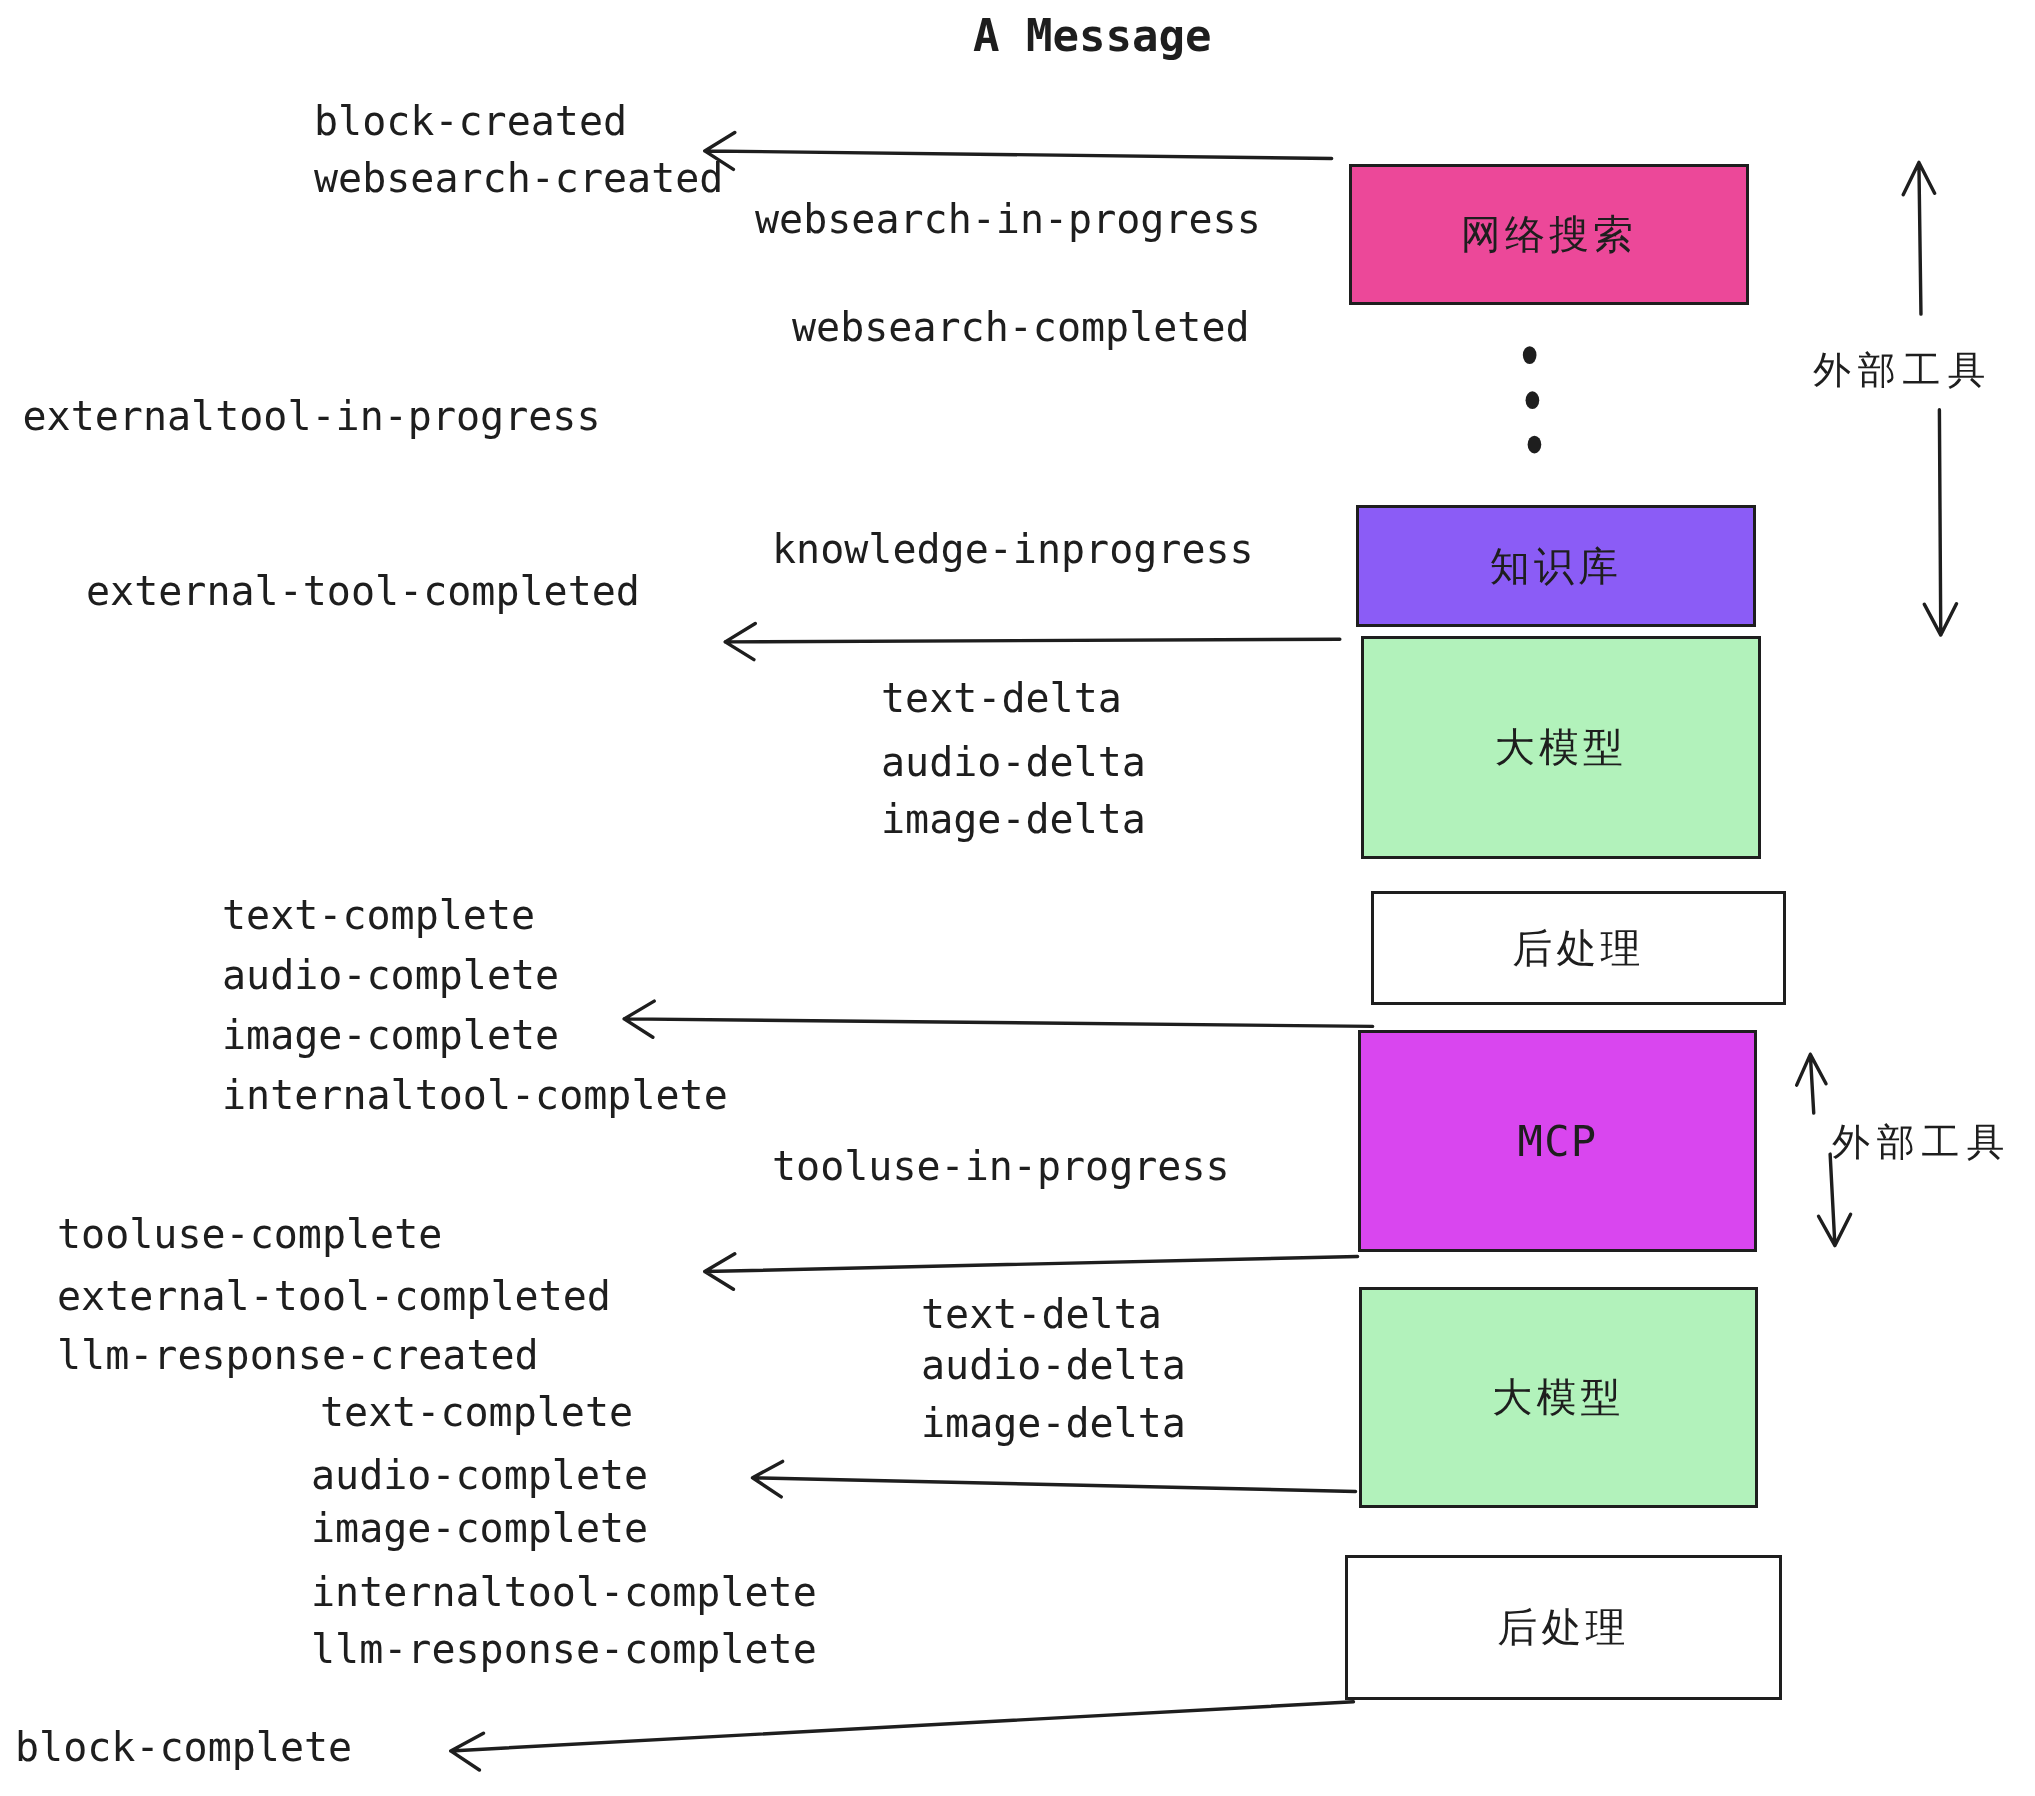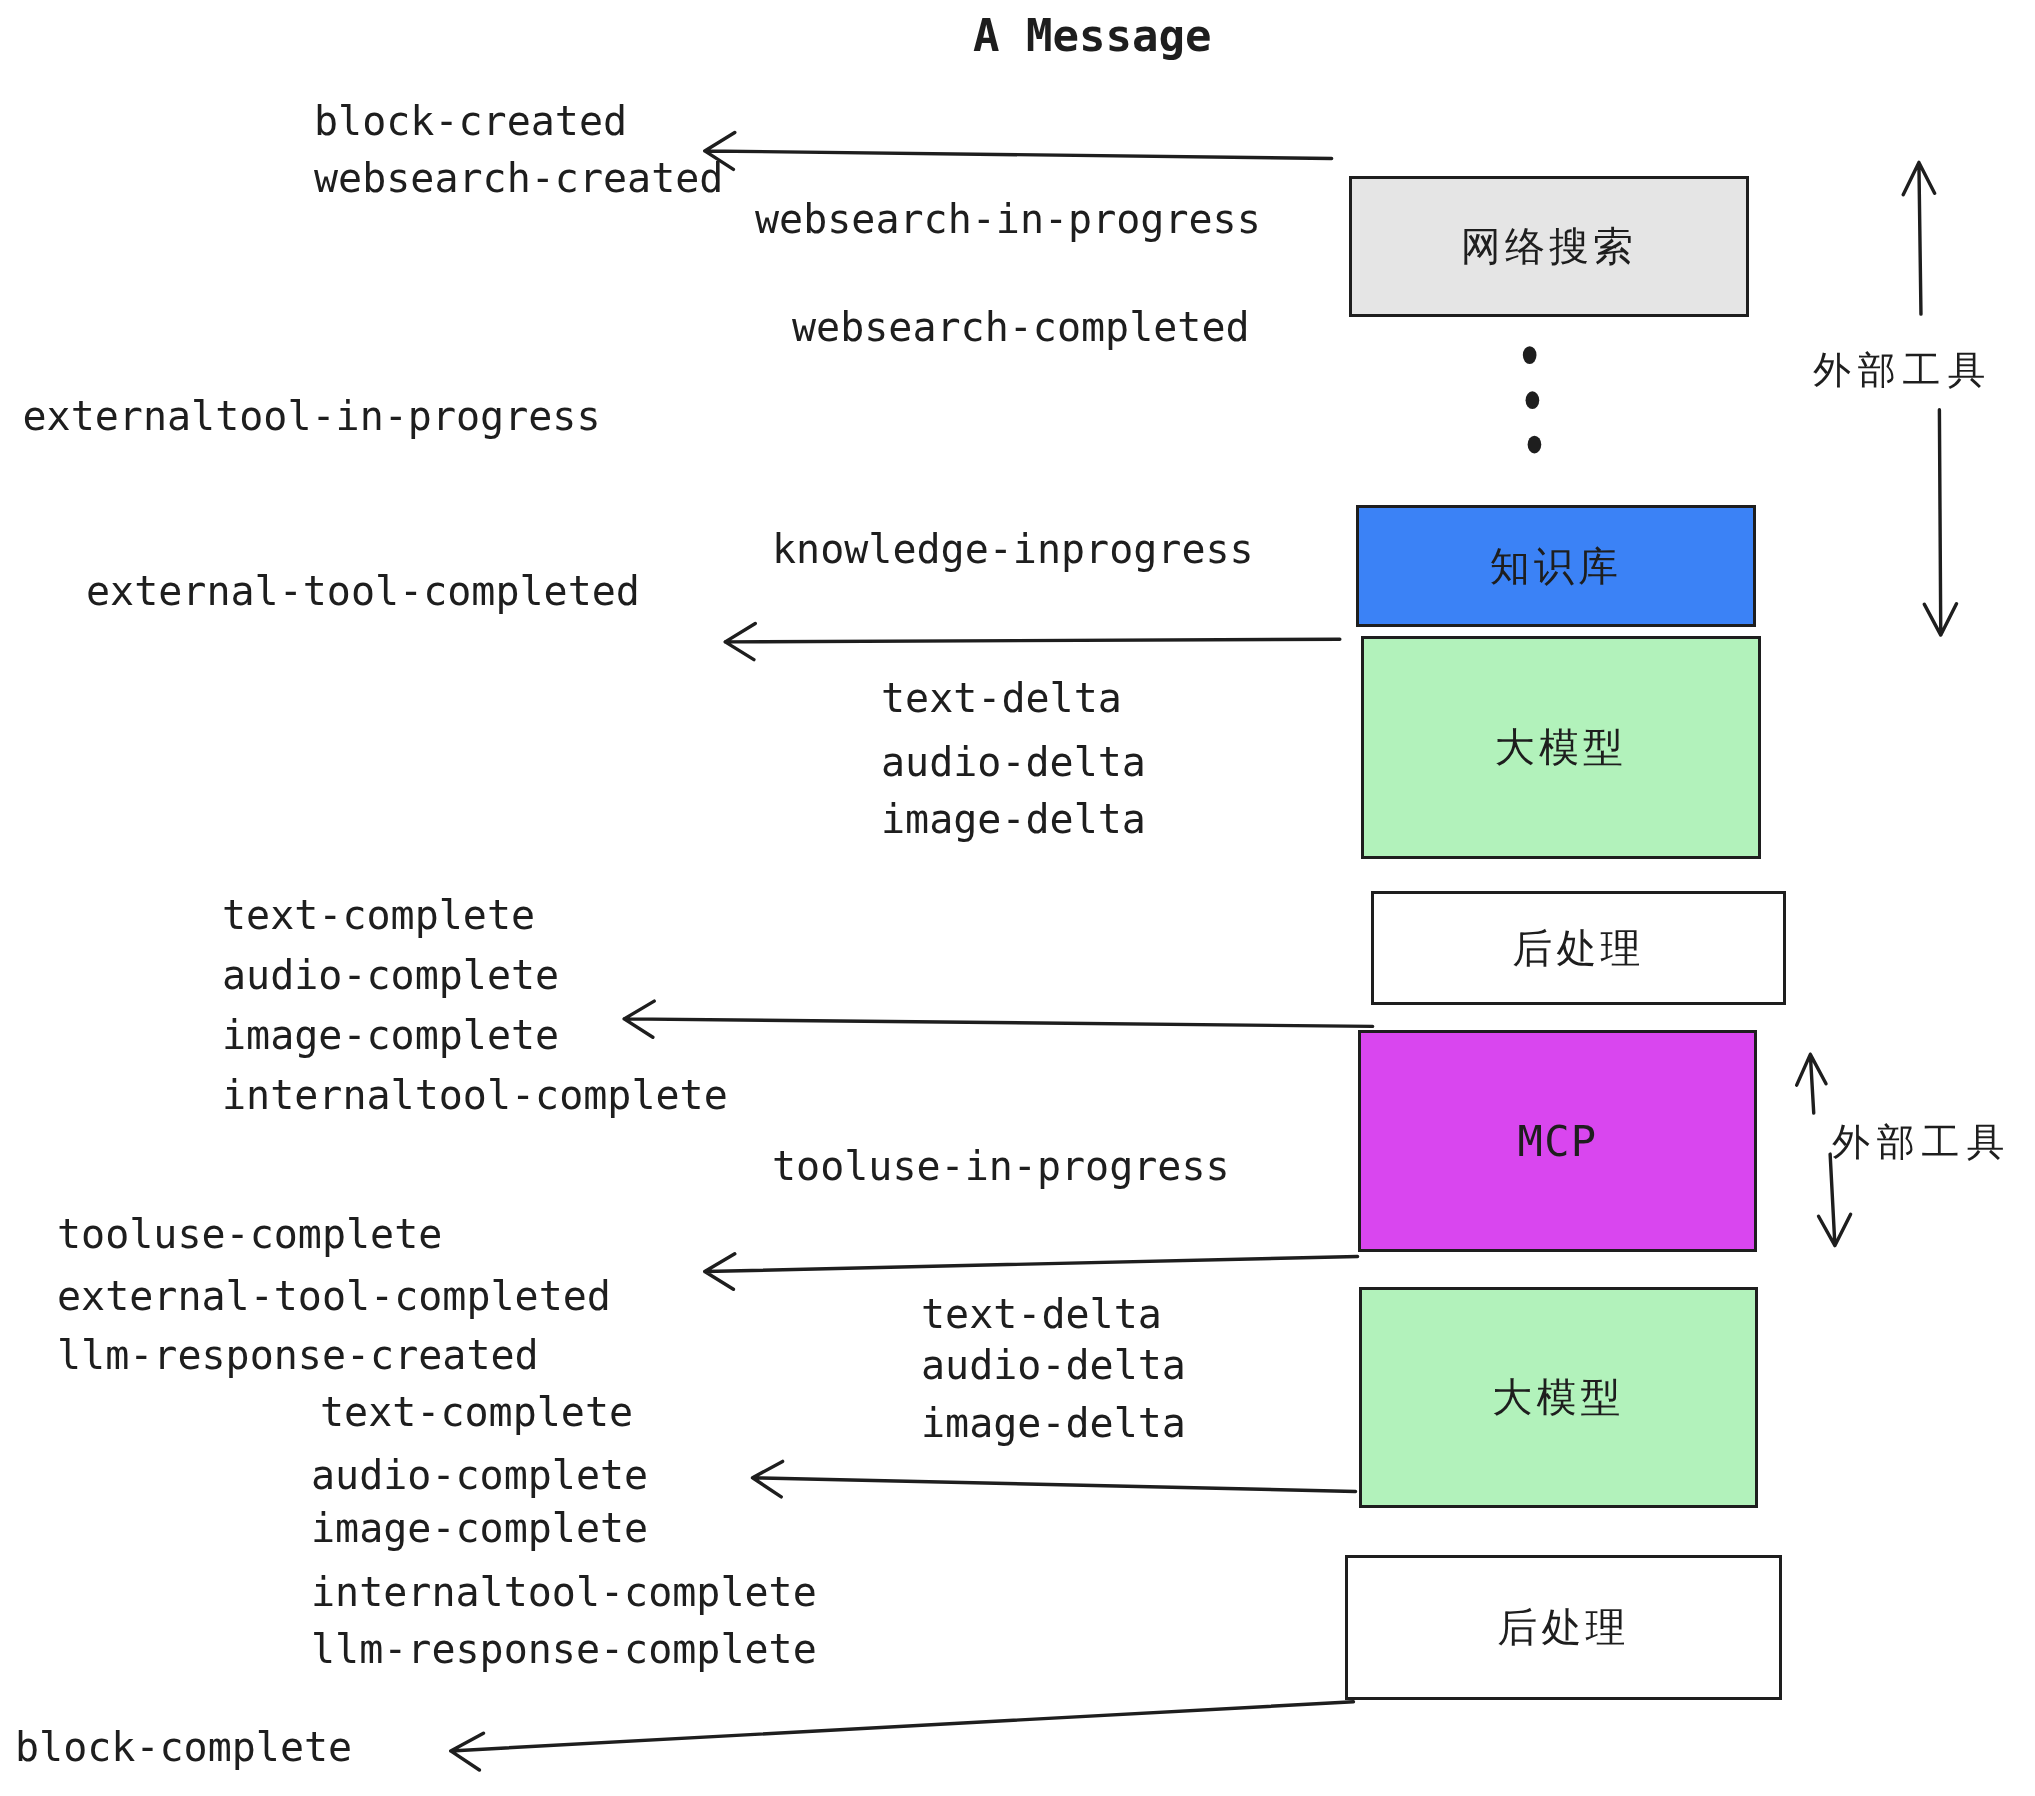--- a/index.html
+++ b/index.html
@@ -99,25 +99,25 @@
   <div class="evt" style="left:921px;top:1403px;">image-delta</div>
 
   <div class="evt" style="left:320px;top:1392px;">text-complete</div>
   <div class="evt" style="left:311px;top:1455px;">audio-complete</div>
   <div class="evt" style="left:311px;top:1508px;">image-complete</div>
   <div class="evt" style="left:311px;top:1572px;">internaltool-complete</div>
   <div class="evt" style="left:311px;top:1629px;">llm-response-complete</div>
 
   <div class="evt" style="left:15px;top:1727px;">block-complete</div>
 
-  <div class="box" style="left:1349px;top:176px;width:400px;height:141px;background:#e5e5e5;">
+  <div class="box" style="left:1349px;top:164px;width:400px;height:141px;background:#ec4899;">
     <span>网络搜索</span>
   </div>
 
-  <div class="box" style="left:1356px;top:505px;width:400px;height:122px;background:#3b82f6;">
+  <div class="box" style="left:1356px;top:505px;width:400px;height:122px;background:#8b5cf6;">
     <span>知识库</span>
   </div>
 
   <div class="box" style="left:1361px;top:636px;width:400px;height:223px;background:#B2F2BB;">
     <span>大模型</span>
   </div>
 
   <div class="box" style="left:1371px;top:891px;width:415px;height:114px;background:#FFFFFF;">
     <span>后处理</span>
   </div>

